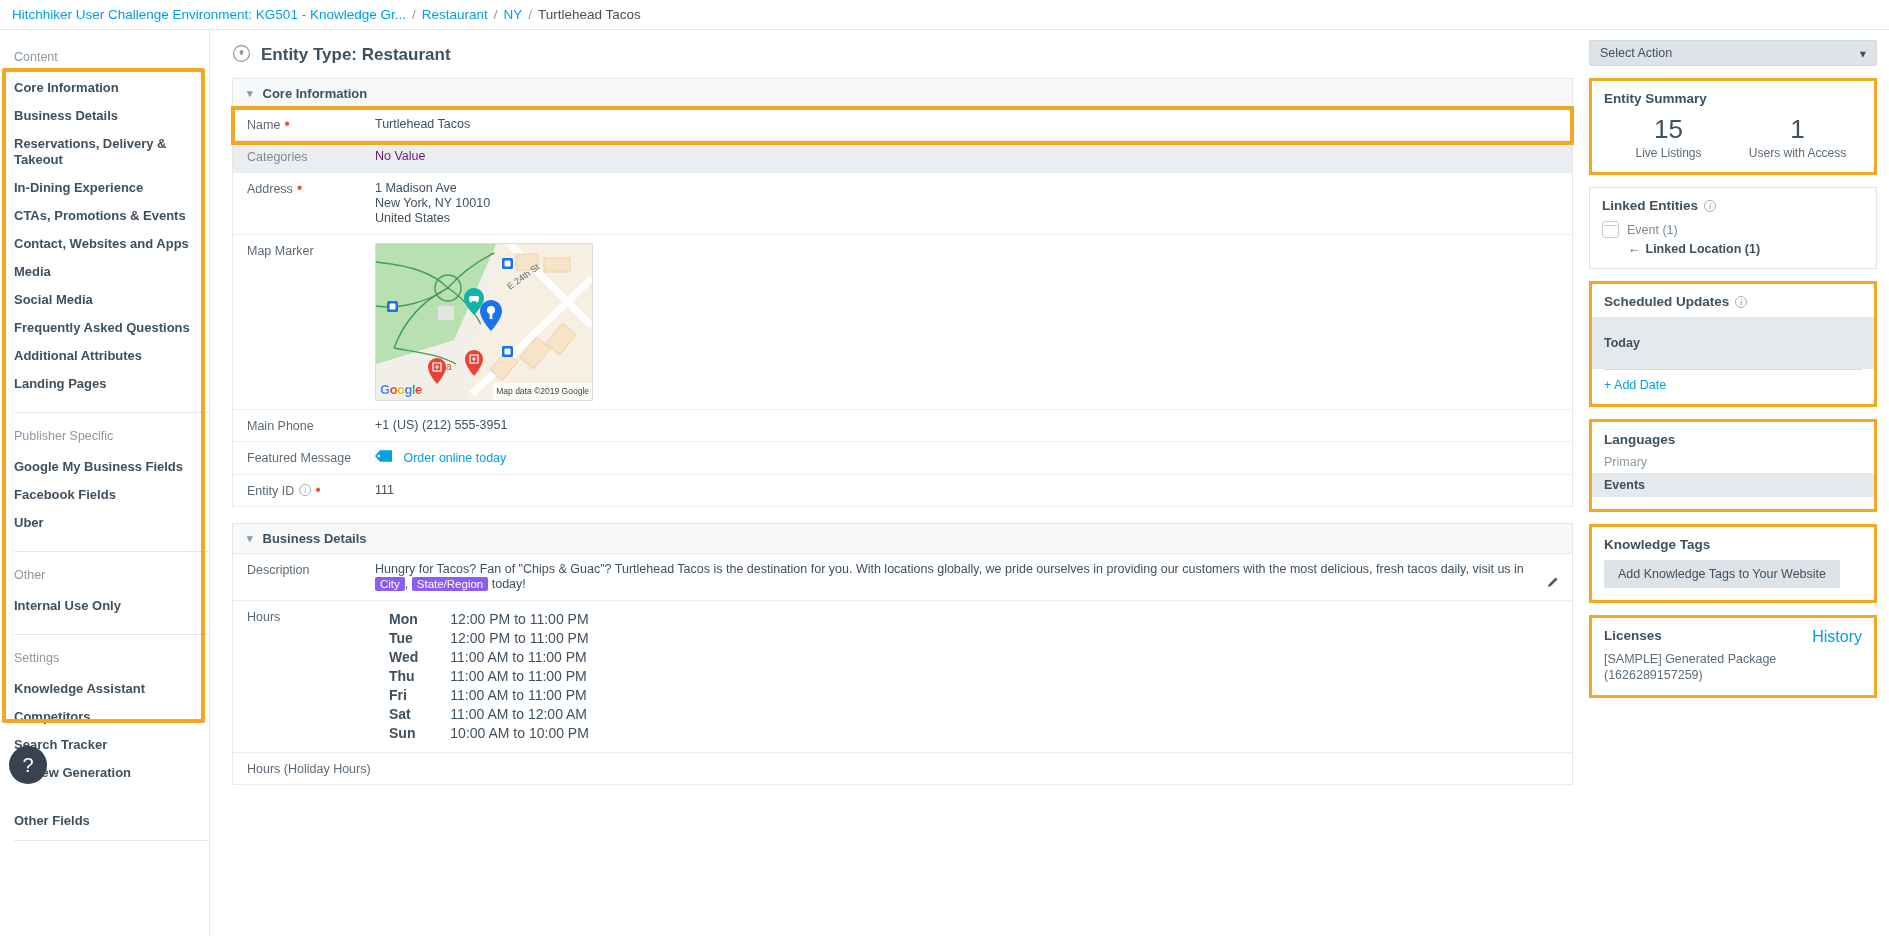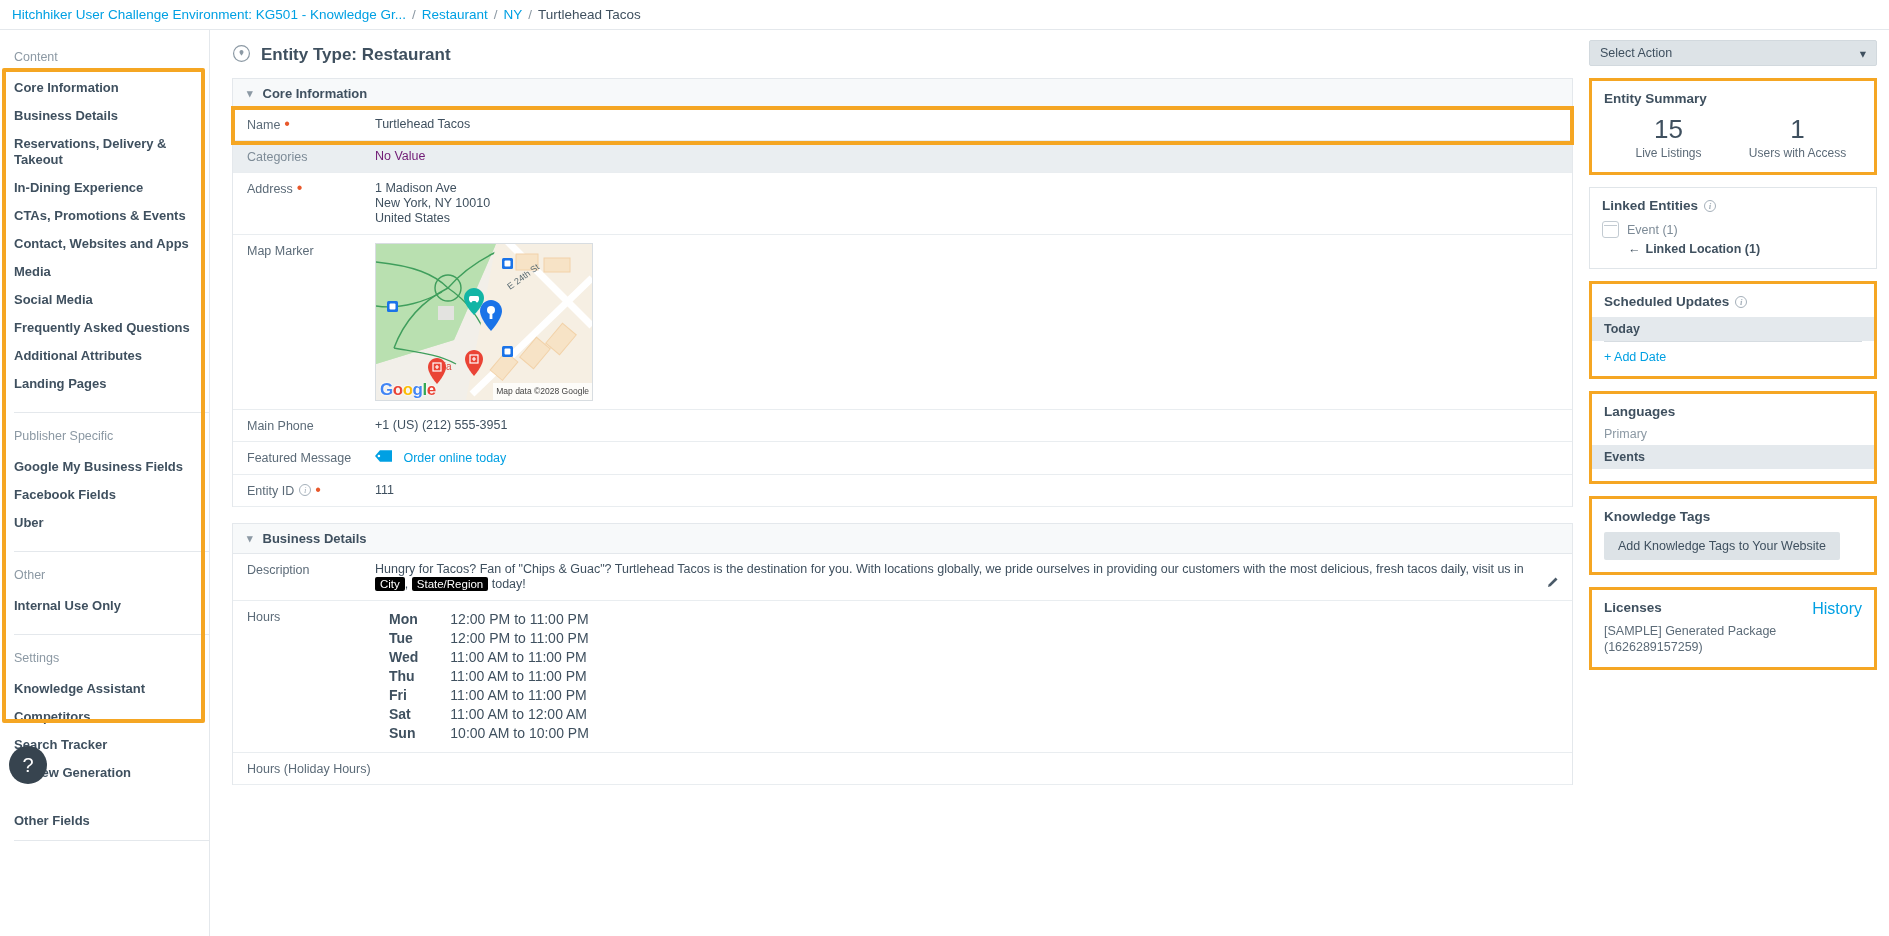--- a/index.html
+++ b/index.html
@@ -180,37 +180,37 @@
   }
   .map-attrib {
     position: absolute; right: 0; bottom: 0;
     background: rgba(255,255,255,.78);
     font-size: 8.5px; color: #444;
     padding: 1px 3px;
     font-family: "Liberation Sans", sans-serif;
   }
   .g-logo {
     position: absolute; left: 4px; bottom: 3px;
-    font-size: 17px; font-weight: bold; color: #5f6368;
+    font-size: 13px; font-weight: bold; color: #5f6368;
     letter-spacing: -0.5px;
     text-shadow: 0 0 2px #fff, 0 0 3px #fff;
     margin-top: 30px;
   }
   .g-logo span:nth-child(1){color:#4285F4}
   .g-logo span:nth-child(2){color:#EA4335}
   .g-logo span:nth-child(3){color:#FBBC05}
   .g-logo span:nth-child(4){color:#4285F4}
   .g-logo span:nth-child(5){color:#34A853}
   .g-logo span:nth-child(6){color:#EA4335}
 
   .featured-link { color: #00a0e3; margin-left: 8px; font-weight: normal; }
   .tag-icon { color: #00a0e3; }
 
   .hl-token {
-    background: #000000; color: #fff;
+    background: #8b5cf6; color: #fff;
     padding: 1px 5px; border-radius: 2px;
     font-size: 11.5px;
   }
   .pencil { color: #4a5a68; font-size: 11px; }
 
   .hours-table td { font-size: 14px; padding: 1px 12px; vertical-align: top; }
   .hours-day { font-weight: bold; width: 48px; color: #3f505f; }
   .hours-time { color: #3f505f; padding-left: 18px !important; white-space: nowrap; }
 
   .muted { color: #9aa6b0; }
@@ -262,21 +262,21 @@
   .linked-sub {
     margin-left: 26px; margin-top: 4px;
     font-size: 12.5px; font-weight: bold; color: #3f505f;
     cursor: pointer;
   }
   .arrow-l { margin-right: 5px; }
 
   .sched-today {
     background: #e4e9ed;
     margin: 4px -12px 0 -12px;
-    padding: 5px 12px;
+    padding: 19px 12px;
     font-size: 12.5px; font-weight: bold; color: #3f505f;
   }
   .sched-divider { height:1px; background:#d6dce1; margin: 0 0 0 0; }
   .add-date {
     color: #00a0e3; font-size: 12.5px; padding-top: 8px; cursor: pointer;
   }
 
   .lang-primary { font-size: 12.5px; color: #8c99a4; margin-bottom: 4px; }
   .lang-value {
     background: #e4e9ed; margin: 0 -12px; padding: 5px 12px;
@@ -469,21 +469,21 @@
                   <rect x="5" y="5" width="8" height="8" fill="none" stroke="#fff" stroke-width="1.2"></rect>
                   <path d="M9 7 v4 M7 9 h4" stroke="#fff" stroke-width="1.2"></path>
                 </g>
                 <g transform="translate(89,106)">
                   <path d="M9 0 C4 0 0 4 0 9 C0 16 9 26 9 26 C9 26 18 16 18 9 C18 4 14 0 9 0 Z" fill="#ea4335"></path>
                   <rect x="5" y="5" width="8" height="8" fill="none" stroke="#fff" stroke-width="1.2"></rect>
                   <path d="M9 7 v4 M7 9 h4" stroke="#fff" stroke-width="1.2"></path>
                 </g>
               </svg>
               <div class="g-logo"><span>G</span><span>o</span><span>o</span><span>g</span><span>l</span><span>e</span></div>
-              <div class="map-attrib">Map data ©2028 Google</div>
+              <div class="map-attrib">Map data ©2019 Google</div>
             </div>
           </div>
         </div>
 
         <div class="row">
           <div class="label">Main Phone</div>
           <div class="value">+1 (US) (212) 555-3951</div>
         </div>
 
         <div class="row">

